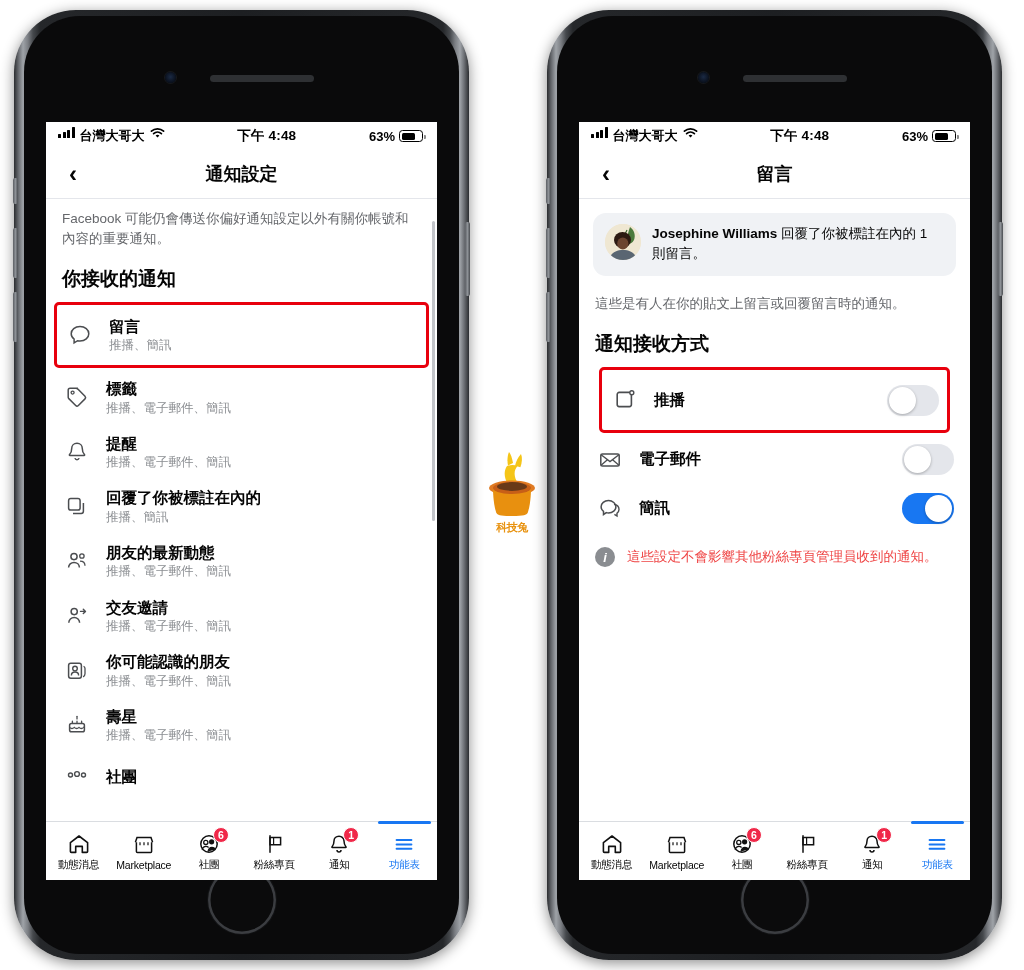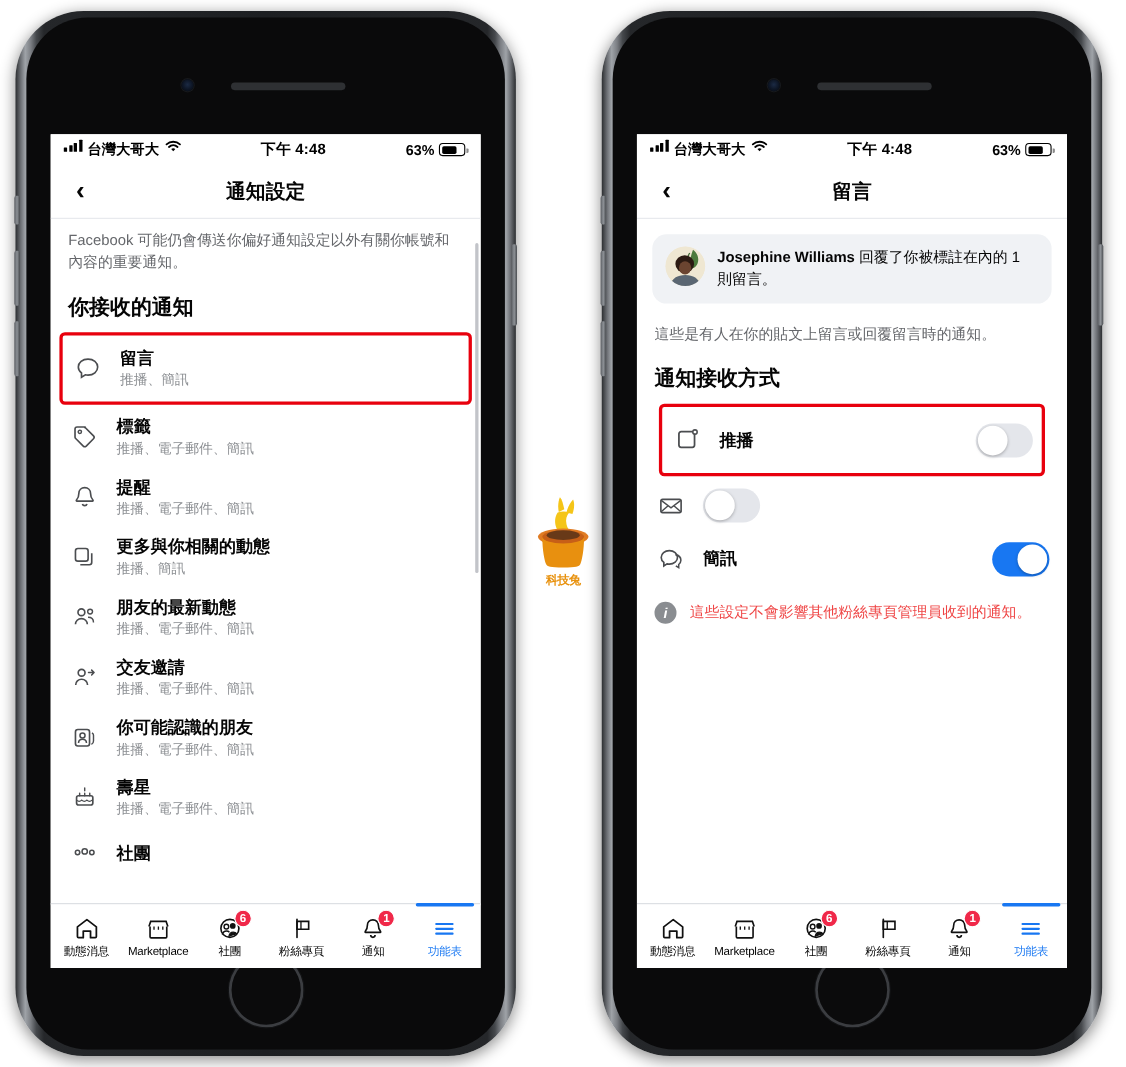--- a/index.html
+++ b/index.html
@@ -297,21 +297,21 @@
         </div>
 
         <div class="row">
           <span class="ico">
             <svg width="26" height="26" viewBox="0 0 26 26">
                 <rect x="4.6" y="4.6" width="11.5" height="11.5" rx="2.2" fill="none" stroke="#4b4d50" stroke-width="1.5"></rect>
                 <path d="M9 19.4h8.2a2.2 2.2 0 0 0 2.2-2.2V9" fill="none" stroke="#4b4d50" stroke-width="1.5"></path>
               </svg>
           </span>
           <span class="txt">
-            <span class="t1">更多與你相關的動態</span>
+            <span class="t1">回覆了你被標註在內的</span>
             <span class="t2" style="display:block">推播、簡訊</span>
           </span>
         </div>
 
         <div class="row">
           <span class="ico">
             <svg width="26" height="26" viewBox="0 0 26 26">
                 <circle cx="10" cy="8.6" r="3.1" fill="none" stroke="#4b4d50" stroke-width="1.5"></circle>
                 <path d="M4.6 19.6c0-3 2.4-5.2 5.4-5.2s5.4 2.2 5.4 5.2" fill="none" stroke="#4b4d50" stroke-width="1.5"></path>
                 <circle cx="17.9" cy="8" r="2.2" fill="none" stroke="#4b4d50" stroke-width="1.3"></circle>
@@ -528,20 +528,21 @@
           </div>
         </div>
 
         <div class="trow">
           <span class="ico" style="flex:0 0 30px;width:30px;height:30px;display:flex;align-items:center;justify-content:center;">
             <svg width="26" height="26" viewBox="0 0 26 26">
                 <rect x="3.8" y="7" width="18.4" height="12" rx="1.6" fill="none" stroke="#4b4d50" stroke-width="1.5"></rect>
                 <path d="m3.8 7.6 9.2 7 9.2-7M3.8 18.4l6.6-5.6M22.2 18.4l-6.6-5.6" fill="none" stroke="#4b4d50" stroke-width="1.3"></path>
               </svg>
           </span>
+          <span class="tlabel">電子郵件</span>
           <span class="toggle">
               <i></i>
             </span>
         </div>
 
         <div class="trow">
           <span class="ico" style="flex:0 0 30px;width:30px;height:30px;display:flex;align-items:center;justify-content:center;">
             <svg width="26" height="26" viewBox="0 0 26 26">
                 <path d="M11.5 4.6c-4.2 0-7.4 2.8-7.4 6.2 0 1.8.9 3.4 2.4 4.5v3.2l2.9-1.9c.7.2 1.4.3 2.1.3 4.2 0 7.4-2.8 7.4-6.1S15.7 4.6 11.5 4.6z" fill="none" stroke="#4b4d50" stroke-width="1.5"></path>
                 <path d="M17 8.2c3 .6 5 2.7 5 5.2 0 1.5-.8 2.8-2 3.8v2.8l-2.6-1.6" fill="none" stroke="#4b4d50" stroke-width="1.4"></path>

